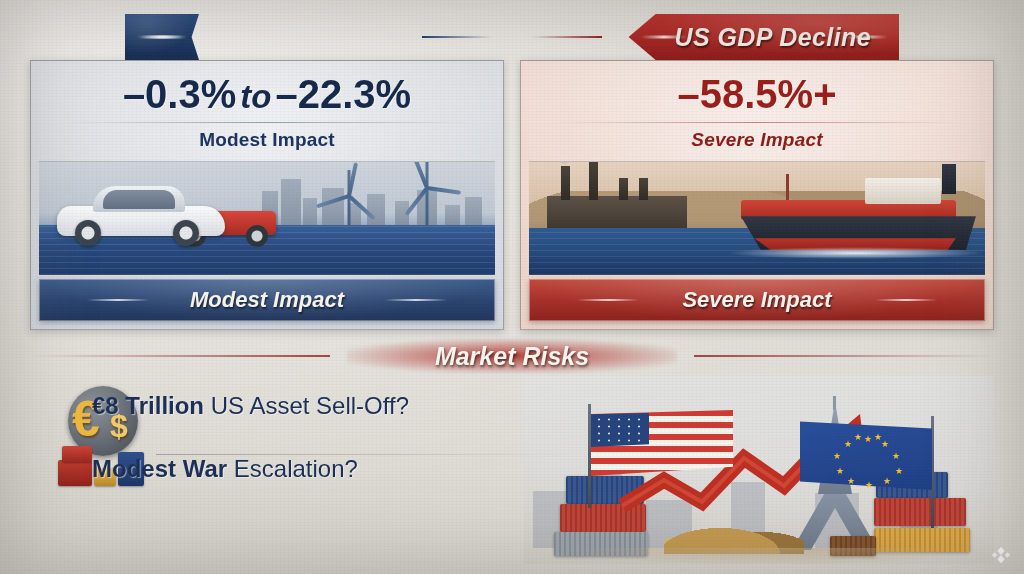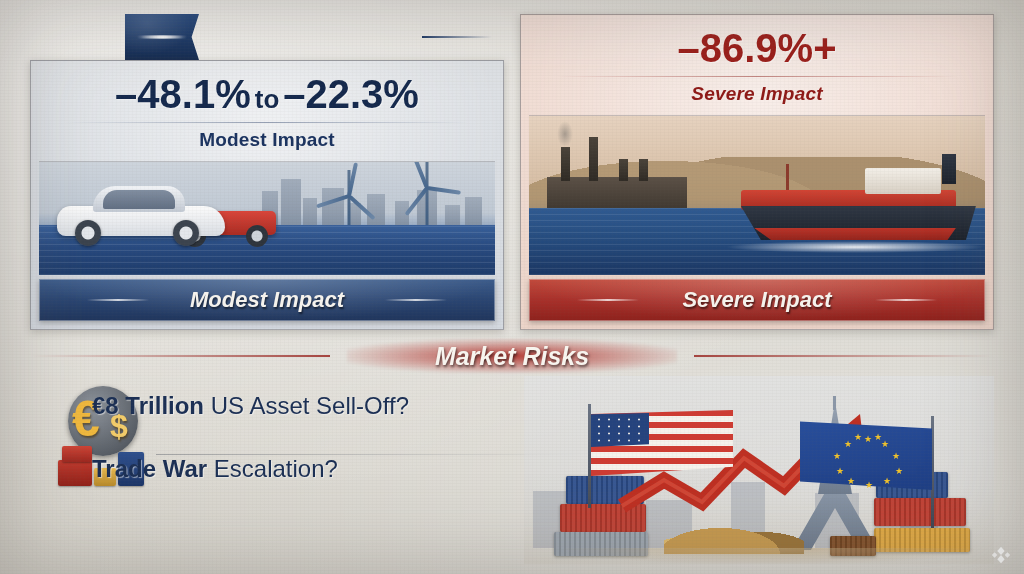--- a/index.html
+++ b/index.html
@@ -153,23 +153,24 @@
     text-align: center;
   }
   .stat .value {
     font-size: 40px;
     font-weight: bold;
     line-height: 1.05;
     text-shadow: 1px 1px 1px rgba(255,255,255,.6);
     white-space: nowrap;
   }
   .stat .value .small {
-    font-size: 26px;
+    font-size: 33px;
     font-weight: bold;
     padding: 0 4px;
+    font-style: italic;
   }
   .card.left .stat .value { color: #15294d; }
   .card.right .stat .value { color: #9c1d19; }
 
   .hrule {
     height: 1px;
     margin: 7px 34px 6px;
   }
   .card.left .hrule { background: linear-gradient(90deg, rgba(40,60,100,0), rgba(40,60,100,.45), rgba(40,60,100,0)); }
   .card.right .hrule { background: linear-gradient(90deg, rgba(140,30,25,0), rgba(140,30,25,.5), rgba(140,30,25,0)); }
@@ -603,21 +604,21 @@
         <div class="ribbon-line"></div>
         <div class="ribbon">
           <span class="tick l"></span>
           <span class="tick r"></span>
         </div>
       </div>
 
       <div class="body">
         <div class="stat">
           <div class="value">
-            <span>–48.1%</span><span class="small">to</span><span>–22.3%</span>
+            <span>–0.3%</span><span class="small">to</span><span>–22.3%</span>
           </div>
           <div class="hrule"></div>
           <div class="sub">Modest Impact</div>
         </div>
 
         <div class="illus">
           <div class="scene-left"></div>
           <div class="skyline">
             <i style="left:2%;width:16px;height:58%"></i>
             <i style="left:10%;width:20px;height:78%"></i>
@@ -659,24 +660,32 @@
 
         <div class="footer-bar">
           <span class="ftick l"></span>
           <span class="ftext">Modest Impact</span>
           <span class="ftick r"></span>
         </div>
       </div>
     </div>
 
     <div class="card right">
+      <div class="ribbon-wrap">
+        <div class="ribbon-line"></div>
+        <div class="ribbon">
+          <span class="tick l"></span>
+          <span class="rtext">US GDP Decline</span>
+          <span class="tick r"></span>
+        </div>
+      </div>
 
       <div class="body">
         <div class="stat">
-          <div class="value">–86.9%+</div>
+          <div class="value">–58.5%+</div>
           <div class="hrule"></div>
           <div class="sub">Severe Impact</div>
         </div>
 
         <div class="illus">
           <div class="scene-right"></div>
           <div class="hills"></div>
           <div class="factory">
             <span class="blk"></span>
             <span class="stack" style="left:14px;height:34px"></span>
@@ -727,21 +736,21 @@
         <span class="ctn" style="left:36px;width:22px;height:18px;background:linear-gradient(180deg,#e8b94e,#b88a2c)"></span>
         <span class="ctn" style="left:60px;width:26px;height:34px;background:linear-gradient(180deg,#2e4f8d,#1d3668)"></span>
       </div>
 
       <div class="risk-list">
         <div class="risk-item">
           <span class="itext"><b>€8 Trillion</b> <span>US Asset Sell-Off?</span></span>
         </div>
         <div class="risk-sep"></div>
         <div class="risk-item">
-          <span class="itext"><b>Trade War</b> <span>Escalation?</span></span>
+          <span class="itext"><b>Modest War</b> <span>Escalation?</span></span>
         </div>
       </div>
 
       <div class="risk-scene">
         <div class="rs-sky"></div>
         <div class="rs-city">
           <i style="left:2%;width:40px;height:52%"></i>
           <i style="left:14%;width:32px;height:70%"></i>
           <i style="left:26%;width:46px;height:44%"></i>
           <i style="left:44%;width:34px;height:60%"></i>

